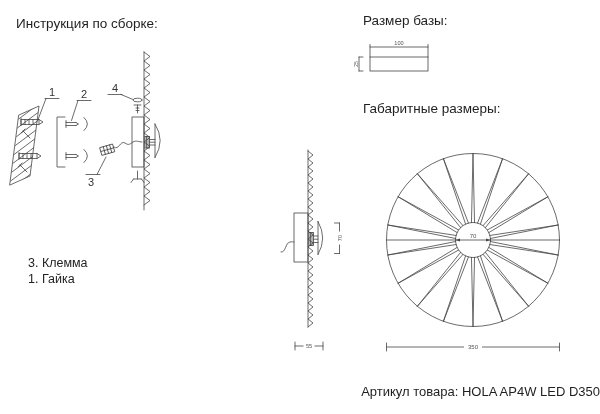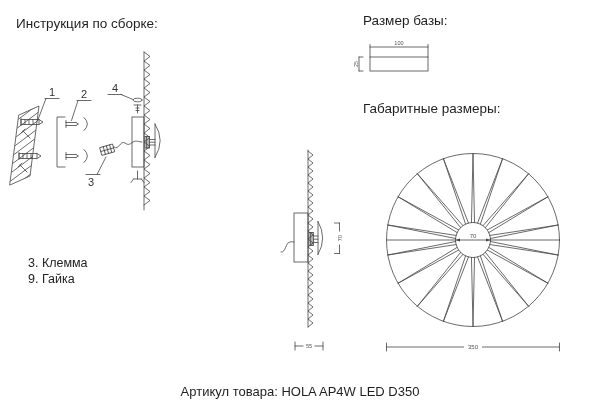--- a/index.html
+++ b/index.html
@@ -1,20 +1,20 @@
 <!DOCTYPE html>
 <html><head>
 <meta charset="utf-8">
 <style>
   html,body{margin:0;padding:0;background:#fff;}
   #page{position:relative;width:600px;height:414px;background:#fff;overflow:hidden;
         font-family:"Liberation Sans",sans-serif;color:#1f1f1f;}
   .sec-title{position:absolute;font-size:13.5px;color:#1f1f1f;white-space:nowrap;}
   #parts-list{position:absolute;left:28px;top:255px;font-size:12.5px;line-height:16.3px;color:#222;}
-  #footer-article{position:absolute;left:0;top:384px;width:600px;text-align:center;
+  #footer-article{position:absolute;left:0;top:384px;width:600px;text-align:right;
         font-size:13px;color:#1f1f1f;}
   svg{position:absolute;overflow:visible;}
   svg line,svg path,svg polyline,svg rect,svg circle,svg ellipse,svg polygon{
         stroke:#454545;stroke-width:.8;fill:none;stroke-linecap:round;}
   svg .wbg{fill:#fff;stroke:none;}
   svg .arr{fill:#454545;stroke:none;}
   svg text{font-family:"Liberation Sans",sans-serif;fill:#555;stroke:none;}
   svg text.dim{font-size:5.6px;}
   svg text.plbl{font-size:11px;fill:#333;}
 </style>
@@ -146,21 +146,21 @@
     </g>
     <g>
       <text class="plbl" x="80" y="141">3</text>
       <line x1="78" y1="129.5" x2="92" y2="129.5"></line>
         <line x1="89" y1="129.5" x2="98" y2="112"></line>
     </g>
   </svg>
 
   <div id="parts-list">
     <div>3. Клемма</div>
-    <div>9. Гайка</div>
+    <div>1. Гайка</div>
   </div>
 
   <div class="sec-title" style="left:363px;top:13px;">Размер базы:</div>
 
   <svg style="left:346px;top:36px;" width="115" height="45" viewBox="346 36 115 45">
     <rect x="370" y="57" width="58" height="14"></rect>
     <g>
       <line x1="370" y1="47" x2="428" y2="47"></line>
       <line x1="370" y1="44.5" x2="370" y2="57"></line>
         <line x1="428" y1="44.5" x2="428" y2="57"></line>

